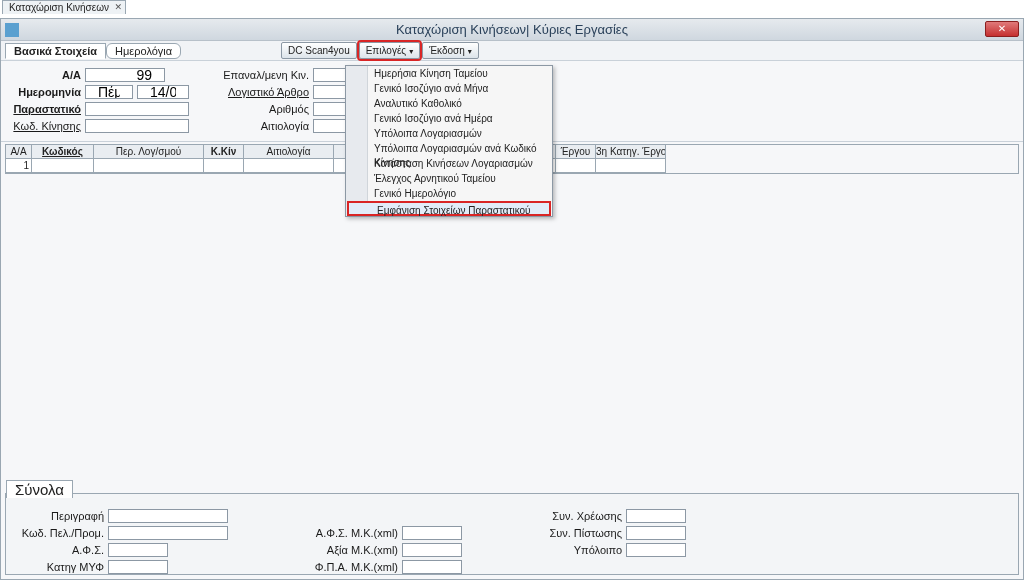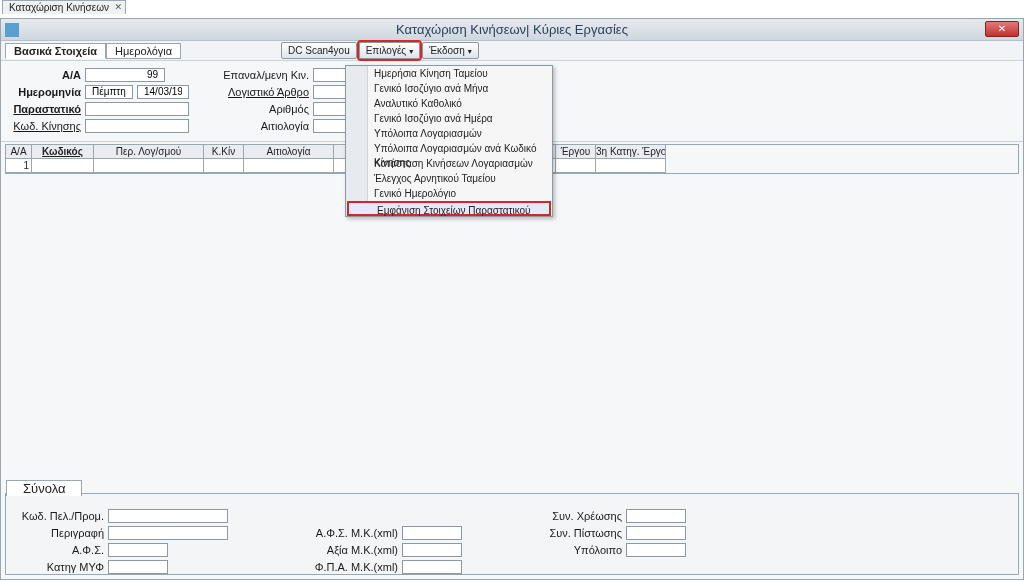--- a/index.html
+++ b/index.html
@@ -81,21 +81,21 @@
     padding: 1px 8px;
     background: #fff;
     font-size: 11px;
   }
   .subtab.active {
     font-weight: bold;
     background: #fff;
     border-bottom-color: #fff;
     z-index: 2;
   }
-  .subtab + .subtab { margin-left: 0; }
+  .subtab + .subtab { margin-left: 0; border-radius: 6px; }
   .toolbar-right {
     position: absolute;
     left: 280px;
     display: flex;
     gap: 2px;
   }
   .btn {
     border: 1px solid #8c98a4;
     background: linear-gradient(#fff, #dde4ea);
     padding: 0 6px;
@@ -116,22 +116,22 @@
     display: flex;
   }
   .col { display: flex; flex-direction: column; gap: 2px; }
   .frow { display: flex; align-items: center; height: 15px; gap: 4px; }
   .lbl { text-align: right; width: 72px; color: #1a1a1a; }
   .lbl.u { text-decoration: underline; }
   .inp {
     border: 1px solid #8c98a4;
     height: 14px;
     background: #fff;
-    font-size: 10px;
-    padding: 0 6px;
+    font-size: 14px;
+    padding: 0 12px;
   }
   
   .grid { margin: 2px 4px 0; border: 1px solid #9aa7b2; }
   .grid-row { display: flex; }
   .gh, .gc {
     border-right: 1px solid #9aa7b2;
     border-bottom: 1px solid #9aa7b2;
     font-size: 10px;
     text-align: center;
     overflow: hidden;
@@ -174,23 +174,23 @@
     position: absolute;
     left: 4px; right: 4px; bottom: 4px;
     border: 1px solid #9aa7b2;
     height: 82px;
     background: #f3f5f7;
   }
   .totals-tab {
     position: absolute; top: -14px; left: 0;
     border: 1px solid #9aa7b2;
     border-bottom: none;
-    padding: 0 16px;
-    background: #fff;
-    font-size: 13px;
+    padding: 0 8px;
+    background: #fff;
+    font-size: 15px;
   }
   .totals-body {
     display: flex;
     padding: 14px 8px 4px;
     gap: 80px;
   }
 </style>
 </head>
 <body>
 
@@ -260,21 +260,21 @@
           <input class="inp" style="width: 58px;">
         </div>
     </div>
   </div>
 
   <div class="grid">
     <div class="grid-row">
       <div class="gh" style="width:26px">Α/Α</div>
       <div class="gh u" style="width:62px">Κωδικός</div>
       <div class="gh" style="width:110px">Περ. Λογ/σμού</div>
-      <div class="gh" style="width:40px;font-weight:normal">Κ.Κίν</div>
+      <div class="gh" style="width:40px;font-weight:bold">Κ.Κίν</div>
       <div class="gh" style="width:90px">Αιτιολογία</div>
       <div class="gh" style="width:222px"></div>
       <div class="gh" style="width:40px">Έργου</div>
       <div class="gh" style="width:70px">3η Κατηγ. Έργου</div>
     </div>
     <div class="grid-row">
       <div class="gc" style="width:26px;text-align:right;padding-right:2px">1</div>
       <div class="gc" style="width:62px"></div>
       <div class="gc" style="width:110px"></div>
       <div class="gc" style="width:40px"></div>
@@ -297,28 +297,28 @@
     <div class="menu-item">Έλεγχος Αρνητικού Ταμείου</div>
     <div class="menu-item">Γενικό Ημερολόγιο</div>
     <div class="menu-item hl">Εμφάνιση Στοιχείων Παραστατικού</div>
   </div>
 
   <div class="totals">
     <div class="totals-tab">Σύνολα</div>
     <div class="totals-body">
       <div class="col">
         <div class="frow">
+            <span class="lbl" style="width:90px">Περιγραφή</span>
+            <input class="inp" style="width: 120px;">
+          </div>
+        <div class="frow">
             <span class="lbl" style="width:90px">Κωδ. Πελ./Προμ.</span>
             <input class="inp" style="width: 120px;">
           </div>
         <div class="frow">
-            <span class="lbl" style="width:90px">Περιγραφή</span>
-            <input class="inp" style="width: 120px;">
-          </div>
-        <div class="frow">
             <span class="lbl" style="width:90px">Α.Φ.Σ.</span>
             <input class="inp" style="width: 60px;">
           </div>
         <div class="frow">
             <span class="lbl" style="width:90px">Κατηγ ΜΥΦ</span>
             <input class="inp" style="width: 60px;">
           </div>
       </div>
       <div class="col">
         <div class="frow" style="height:15px"></div>

